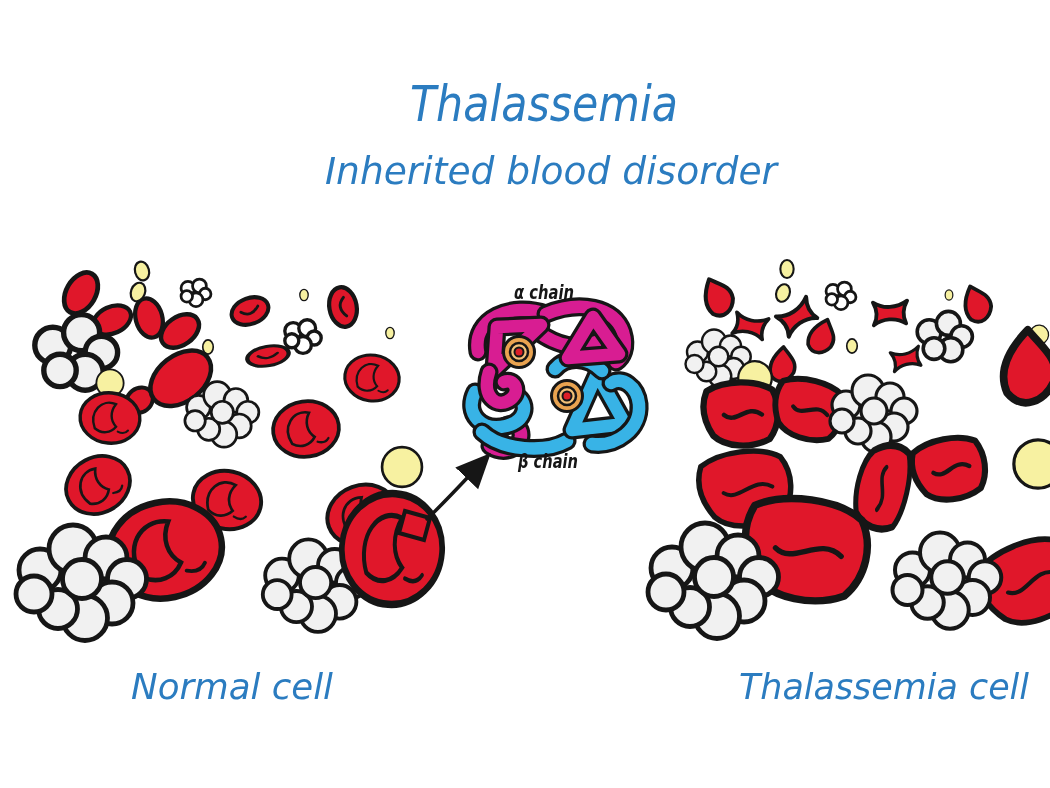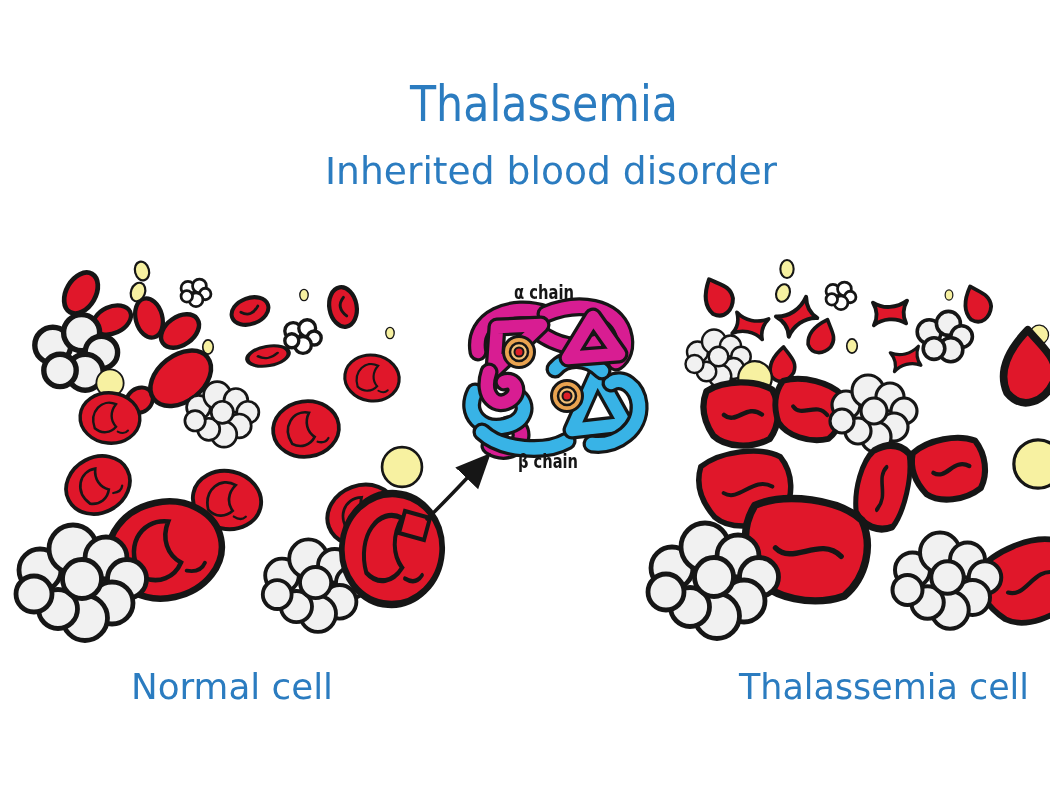--- a/index.html
+++ b/index.html
@@ -1,16 +1,16 @@
 <!DOCTYPE html>
 <html style="--heading-blue: #2b7cc0; --rbc-red: #e0172a; --outline-black: #161616; --wbc-white: #f1f1f1; --wbc-bright: #ffffff; --platelet-yellow: #f7f1a1; --alpha-chain-magenta: #d81d92; --beta-chain-blue: #38b3e6; --heme-orange: #e9a350; --heme-inner-tan: #f2c178; --heme-red: #dc1f28;"><head>
 <meta charset="utf-8">
 <style>
   html,body{margin:0;padding:0;background:#ffffff;}
-  .stage{position:relative;width:1050px;height:763px;background:#ffffff;overflow:hidden;}
+  .stage{position:relative;width:1050px;height:763px;background:#ffffff;overflow:hidden;font-style:italic;}
   svg text{font-family:"DejaVu Sans","Liberation Sans",sans-serif;}
   .h-title{font-size:49px;fill:var(--heading-blue);}
   .h-sub{font-size:37px;fill:var(--heading-blue);}
   .cell-label{font-size:36px;fill:var(--heading-blue);}
   .chain-label{font-size:19px;fill:var(--outline-black);font-weight:bold;}
   .rbc{fill:var(--rbc-red);stroke:var(--outline-black);}
   .mark{fill:none;stroke:var(--outline-black);stroke-linecap:round;}
   .wbc{fill:var(--wbc-white);stroke:var(--outline-black);}
   .wbct{fill:var(--wbc-bright);stroke:var(--outline-black);}
   .plt{fill:var(--platelet-yellow);stroke:var(--outline-black);}

